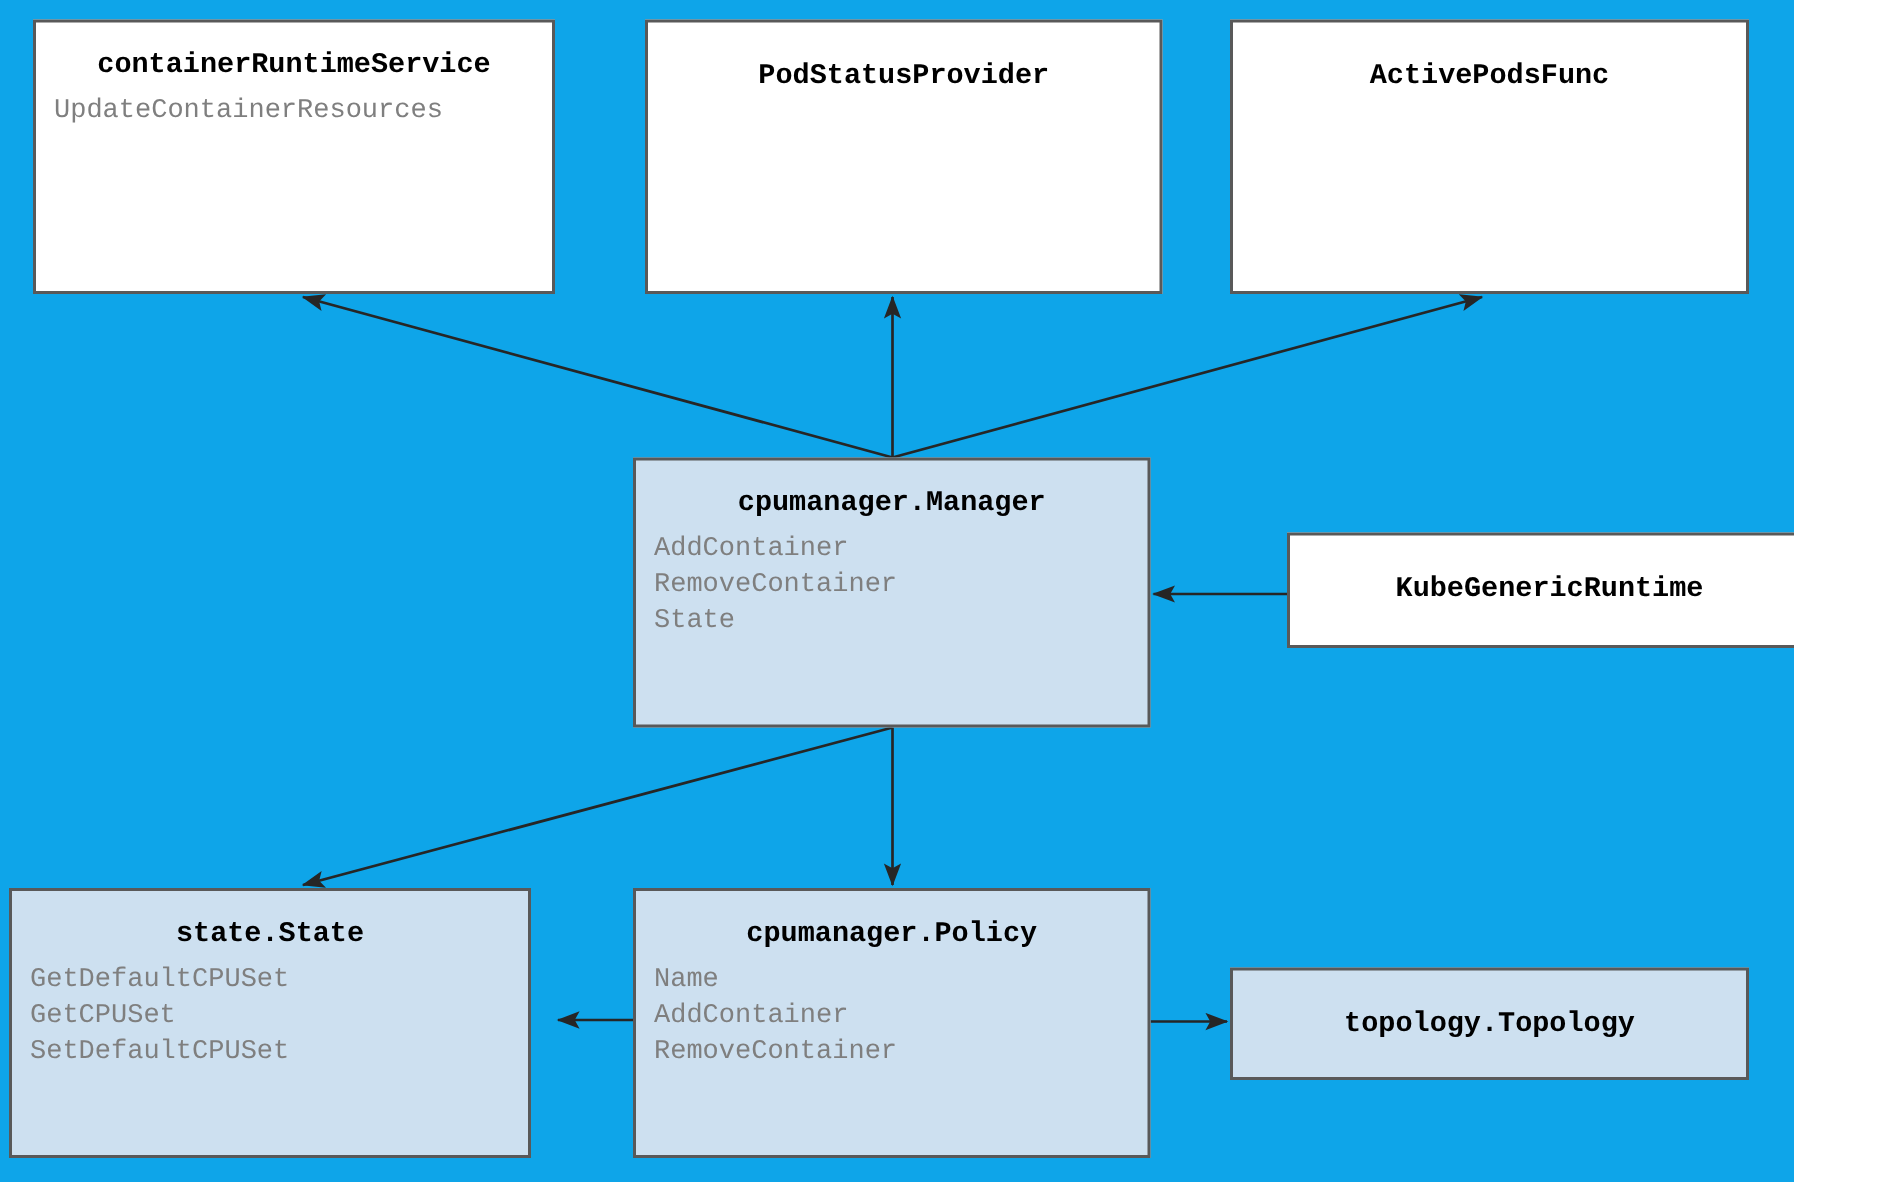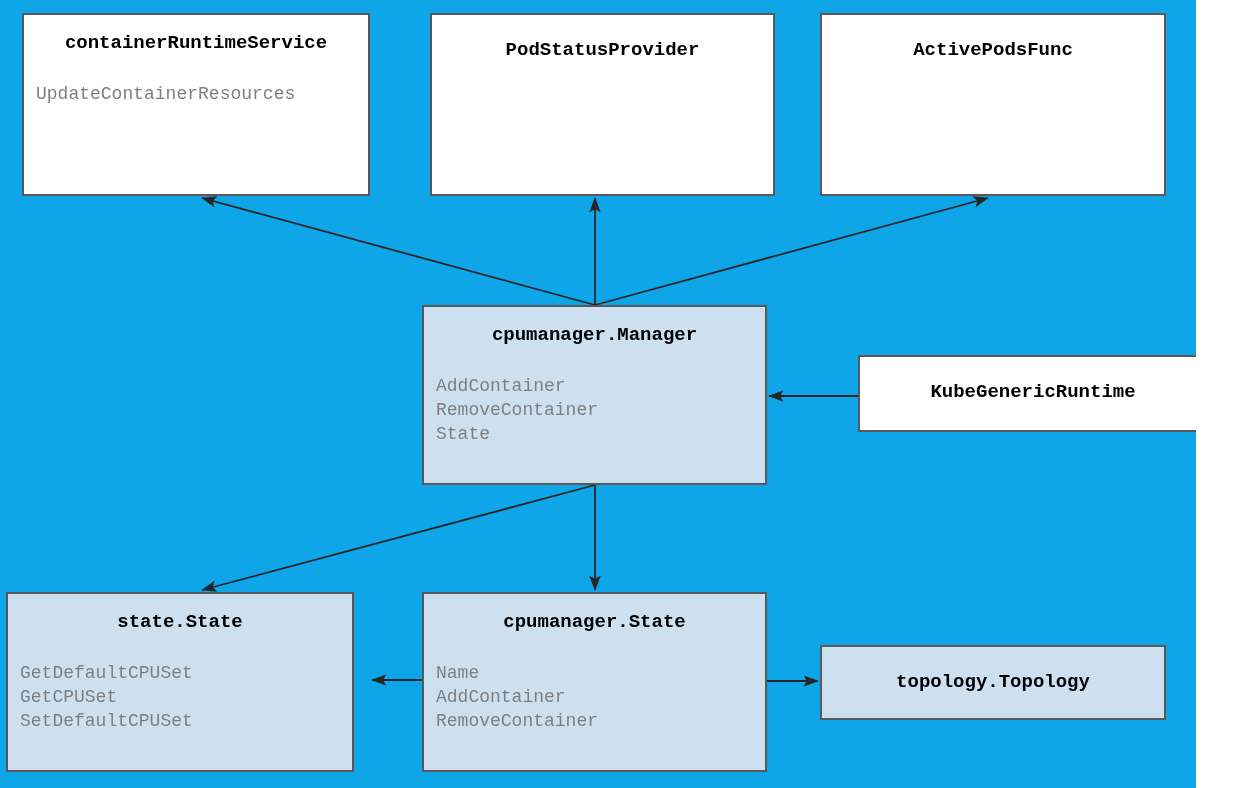--- a/index.html
+++ b/index.html
@@ -37,21 +37,21 @@
     text-align: center;
     font-family: "Liberation Mono", "DejaVu Sans Mono", monospace;
     font-weight: bold;
     font-size: 19px;
     color: #000000;
     letter-spacing: 0px;
     margin-top: 17px;
     white-space: pre;
   }
   .node-members {
-    margin-top: 28px;
+    margin-top: 8px;
     padding-left: 12px;
   }
   .member {
     font-family: "Liberation Mono", "DejaVu Sans Mono", monospace;
     font-size: 18px;
     line-height: 24px;
     color: #7f7f7f;
     white-space: pre;
   }
   .node.compact .node-title {
@@ -107,21 +107,21 @@
       </div>
       <div class="node filled" style="left: 6px; top: 592px; width: 348px; height: 180px;">
         <div class="node-title">state.State</div>
         <div class="node-members">
           <div class="member">GetDefaultCPUSet</div>
           <div class="member">GetCPUSet</div>
           <div class="member">SetDefaultCPUSet</div>
         </div>
       </div>
       <div class="node filled" style="left: 422px; top: 592px; width: 345px; height: 180px;">
-        <div class="node-title">cpumanager.State</div>
+        <div class="node-title">cpumanager.Policy</div>
         <div class="node-members">
           <div class="member">Name</div>
           <div class="member">AddContainer</div>
           <div class="member">RemoveContainer</div>
         </div>
       </div>
       <div class="node filled compact" style="left: 820px; top: 645px; width: 346px; height: 75px;">
         <div class="node-title">topology.Topology</div>
       </div>
     </div>

